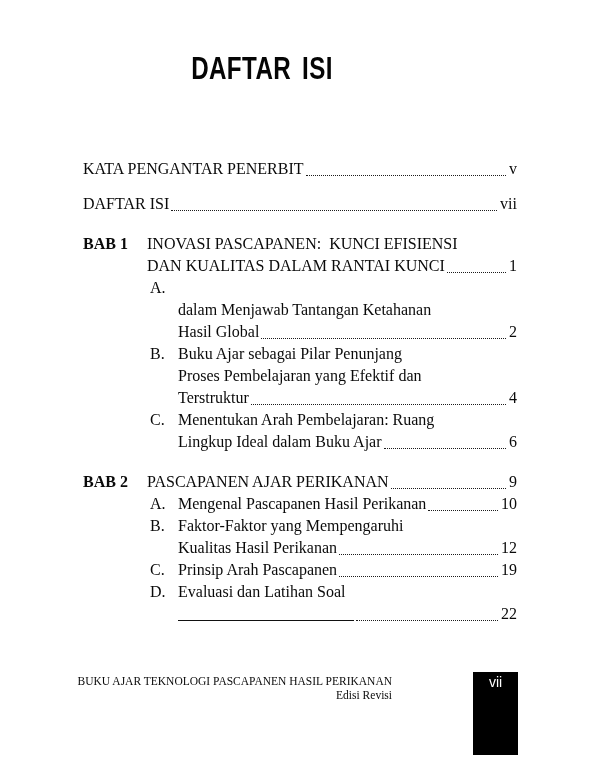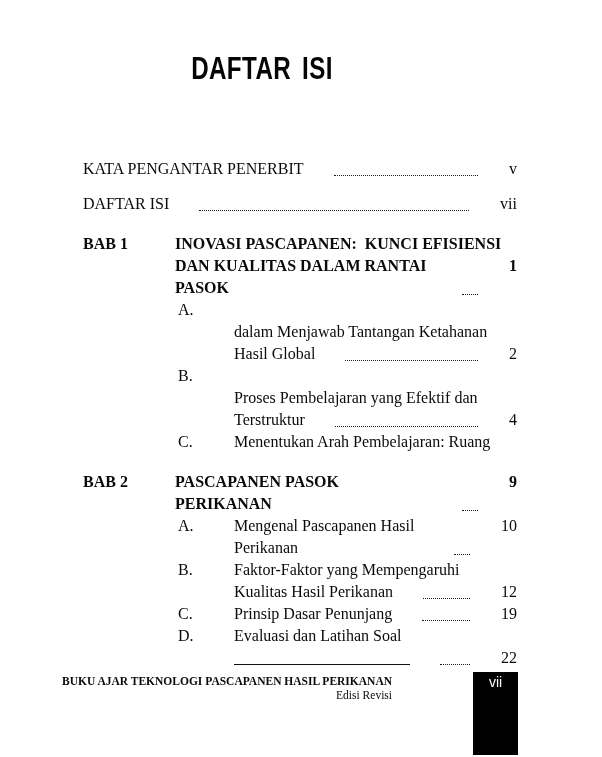--- a/index.html
+++ b/index.html
@@ -32,25 +32,24 @@
     position: absolute;
     left: 83px;
     top: 158px;
     width: 434px;
   }
   .row {
     display: flex;
     align-items: baseline;
     line-height: 22px;
     font-size: 16px;
-    gap: 28px;
   }
   .front-row { margin-bottom: 13px; }
   .chapter { margin-top: 18px; }
-  .bold { font-weight: 700; }
+  .bold { font-weight: 400; }
   .pre { white-space: pre-wrap; }
   .num-col { flex: none; width: 64px; font-weight: 700; }
   .sub-indent { flex: none; width: 67px; }
   .letter-col { flex: none; width: 28px; }
   .leader {
     flex: 1 1 auto;
     min-width: 16px;
     align-self: flex-end;
     border-bottom: 1.7px dotted #1c1c1c;
     margin: 0 3px 4px 2px;
@@ -65,21 +64,21 @@
   }
   .footer-text {
     position: absolute;
     top: 674px;
     right: 132px;
     text-align: right;
     font-size: 11.5px;
     line-height: 14px;
     color: #0a0a0a;
   }
-  .footer-text .book-title { font-weight: 700; }
+  .footer-text .book-title { font-weight: 400; }
   .folio-box {
     position: absolute;
     left: 473px;
     top: 672px;
     width: 45px;
     height: 83px;
     background: #000000;
     text-align: center;
   }
   .folio-number {
@@ -110,21 +109,21 @@
       <span class="pg">vii</span>
     </div>
 
     <div class="chapter">
       <div class="row">
         <span class="num-col">BAB 1</span>
         <span class="bold pre">INOVASI PASCAPANEN:  KUNCI EFISIENSI</span>
       </div>
       <div class="row">
         <span class="num-col"></span>
-        <span class="bold pre">DAN KUALITAS DALAM RANTAI PASOK</span>
+        <span class="bold pre">DAN KUALITAS DALAM RANTAI KUNCI</span>
         <span class="leader"></span>
         <span class="pg bold">1</span>
       </div>
 
       <div class="row">
         <span class="sub-indent"></span>
         <span class="letter-col">A.</span>
       </div>
       <div class="row">
         <span class="sub-indent"></span>
@@ -135,45 +134,53 @@
         <span class="sub-indent"></span>
         <span class="letter-col"></span>
         <span>Hasil Global</span>
         <span class="leader"></span>
         <span class="pg">2</span>
       </div>
 
       <div class="row">
         <span class="sub-indent"></span>
         <span class="letter-col">B.</span>
+        <span>Buku Ajar sebagai Pilar Penunjang</span>
       </div>
       <div class="row">
         <span class="sub-indent"></span>
         <span class="letter-col"></span>
         <span>Proses Pembelajaran yang Efektif dan</span>
       </div>
       <div class="row">
         <span class="sub-indent"></span>
         <span class="letter-col"></span>
         <span>Terstruktur</span>
         <span class="leader"></span>
         <span class="pg">4</span>
       </div>
 
       <div class="row">
         <span class="sub-indent"></span>
         <span class="letter-col">C.</span>
         <span>Menentukan Arah Pembelajaran: Ruang</span>
       </div>
+      <div class="row">
+        <span class="sub-indent"></span>
+        <span class="letter-col"></span>
+        <span>Lingkup Ideal dalam Buku Ajar</span>
+        <span class="leader"></span>
+        <span class="pg">6</span>
+      </div>
     </div>
 
     <div class="chapter">
       <div class="row">
         <span class="num-col">BAB 2</span>
-        <span class="bold pre">PASCAPANEN PASOK PERIKANAN</span>
+        <span class="bold pre">PASCAPANEN AJAR PERIKANAN</span>
         <span class="leader"></span>
         <span class="pg bold">9</span>
       </div>
 
       <div class="row">
         <span class="sub-indent"></span>
         <span class="letter-col">A.</span>
         <span>Mengenal Pascapanen Hasil Perikanan</span>
         <span class="leader"></span>
         <span class="pg">10</span>
@@ -188,21 +195,21 @@
         <span class="sub-indent"></span>
         <span class="letter-col"></span>
         <span>Kualitas Hasil Perikanan</span>
         <span class="leader"></span>
         <span class="pg">12</span>
       </div>
 
       <div class="row">
         <span class="sub-indent"></span>
         <span class="letter-col">C.</span>
-        <span>Prinsip Dasar Penunjang</span>
+        <span>Prinsip Arah Pascapanen</span>
         <span class="leader"></span>
         <span class="pg">19</span>
       </div>
 
       <div class="row">
         <span class="sub-indent"></span>
         <span class="letter-col">D.</span>
         <span>Evaluasi dan Latihan Soal</span>
       </div>
       <div class="row">

